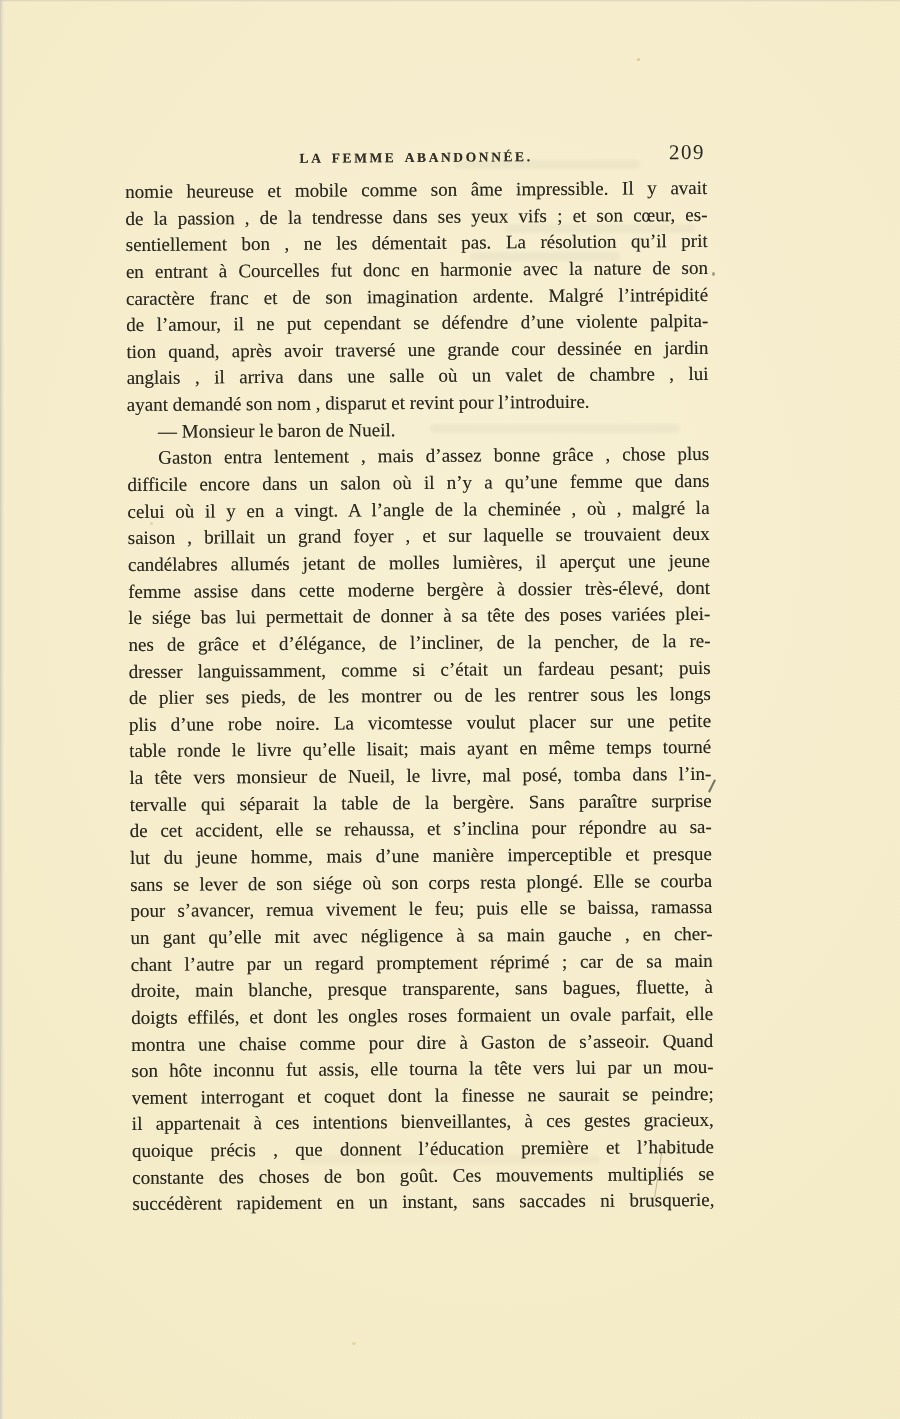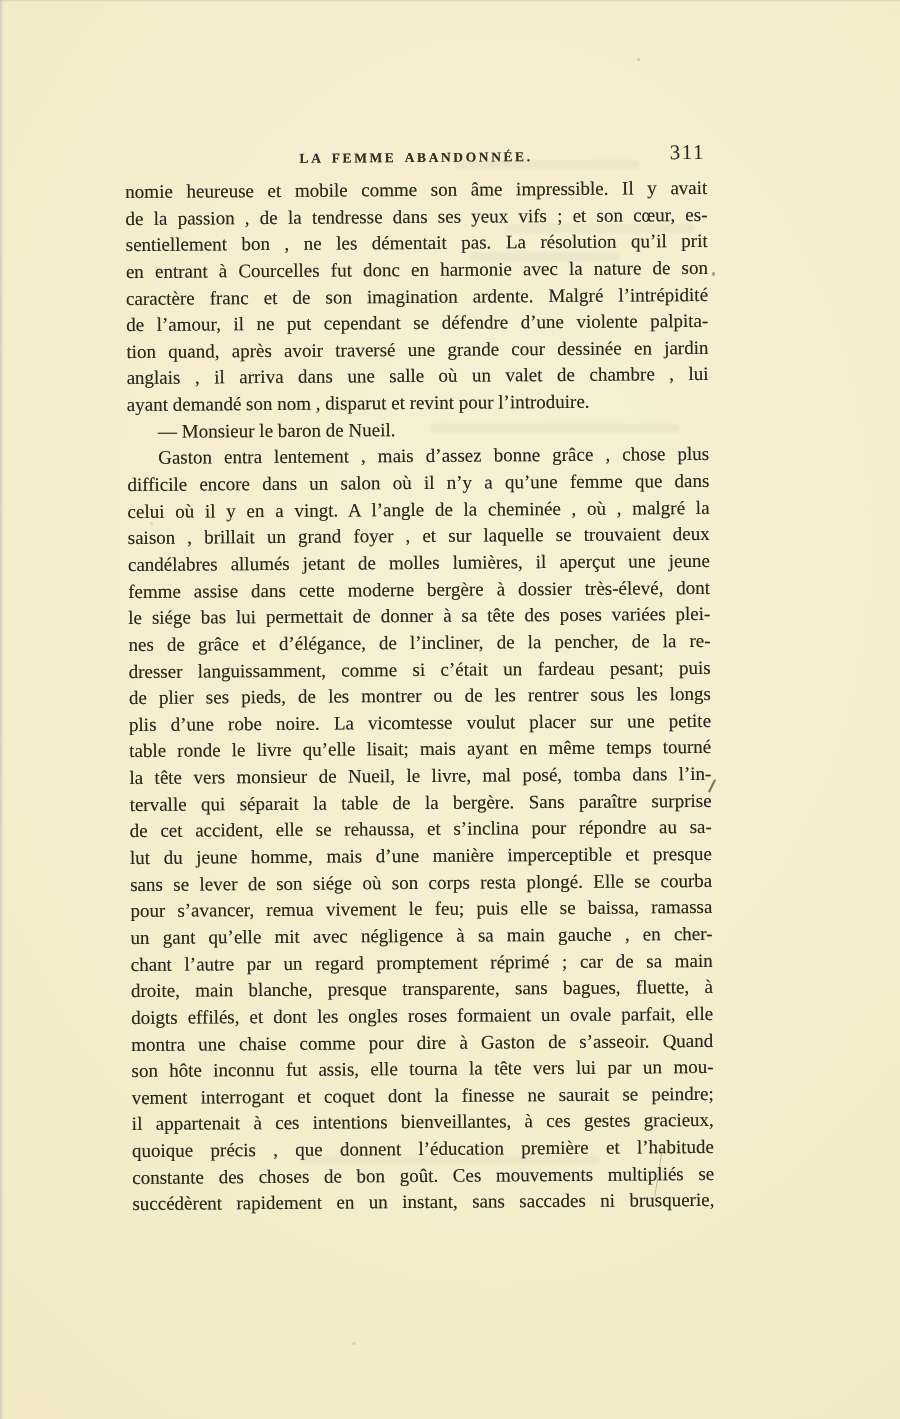--- a/index.html
+++ b/index.html
@@ -109,21 +109,21 @@
 
   <div class="ghost g1"></div>
   <div class="ghost g2"></div>
   <div class="ghost g3"></div>
   <div class="ghost g4"></div>
   <div class="ghost g5"></div>
 
   <div class="column">
     <div class="header">
       <div class="running-title">LA FEMME ABANDONNÉE.</div>
-      <div class="page-number">311</div>
+      <div class="page-number">209</div>
     </div>
     <div class="body-text">
       <div class="ln">nomie heureuse et mobile comme son âme impressible. Il y avait</div>
       <div class="ln">de la passion , de la tendresse dans ses yeux vifs ; et son cœur, es-</div>
       <div class="ln">sentiellement bon , ne les démentait pas. La résolution qu’il prit</div>
       <div class="ln">en entrant à Courcelles fut donc en harmonie avec la nature de son</div>
       <div class="ln">caractère franc et de son imagination ardente. Malgré l’intrépidité</div>
       <div class="ln">de l’amour, il ne put cependant se défendre d’une violente palpita-</div>
       <div class="ln">tion quand, après avoir traversé une grande cour dessinée en jardin</div>
       <div class="ln">anglais , il arriva dans une salle où un valet de chambre , lui</div>

